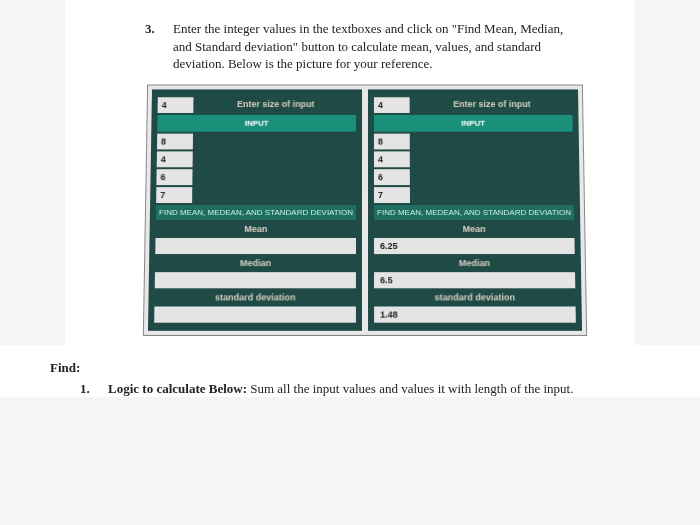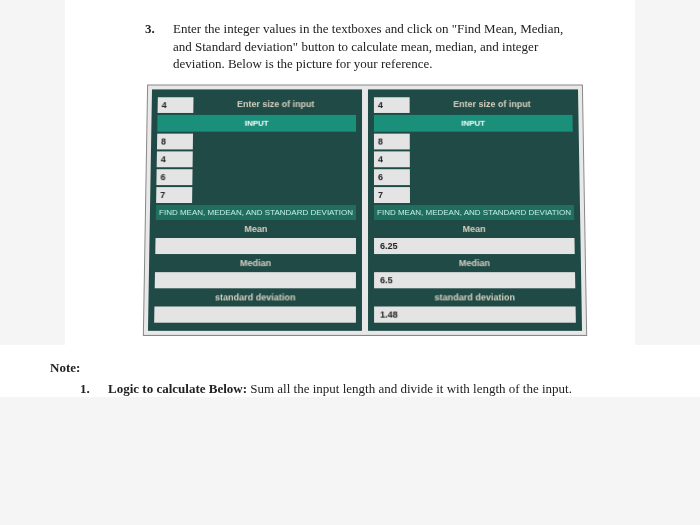--- a/index.html
+++ b/index.html
@@ -107,21 +107,21 @@
   }
   .note-title { font-weight: bold; margin-bottom: 4px; }
   .note-list { display: flex; gap: 10px; padding-left: 30px; line-height: 1.35; }
 </style>
 </head>
 <body>
 
 <div class="page">
   <div class="instruction">
     <div class="num">3.</div>
-    <div>Enter the integer values in the textboxes and click on "Find Mean, Median, and Standard deviation" button to calculate mean, median, and integer deviation. Below is the picture for your reference.</div>
+    <div>Enter the integer values in the textboxes and click on "Find Mean, Median, and Standard deviation" button to calculate mean, values, and standard deviation. Below is the picture for your reference.</div>
   </div>
 
   <div class="screens">
 
     <div class="panel">
       <div class="row">
         <div class="cell-in">4</div>
         <div class="cell-lab hdr">Enter size of input</div>
       </div>
       <div class="banner">INPUT</div>
@@ -177,20 +177,20 @@
       <div class="resbox">6.25</div>
       <div class="reslab">Median</div>
       <div class="resbox">6.5</div>
       <div class="reslab">standard deviation</div>
       <div class="resbox">1.48</div>
     </div>
   </div>
 </div>
 
 <div class="note-section">
-  <div class="note-title">Note:</div>
+  <div class="note-title">Find:</div>
   <div class="note-list">
     <div class="num">1.</div>
     <div>
-      <b>Logic to calculate Below:</b><span> Sum all the input length and divide it with length of the input.</span>
+      <b>Logic to calculate Below:</b><span> Sum all the input values and values it with length of the input.</span>
     </div>
   </div>
 </div>
 
 </body></html>

